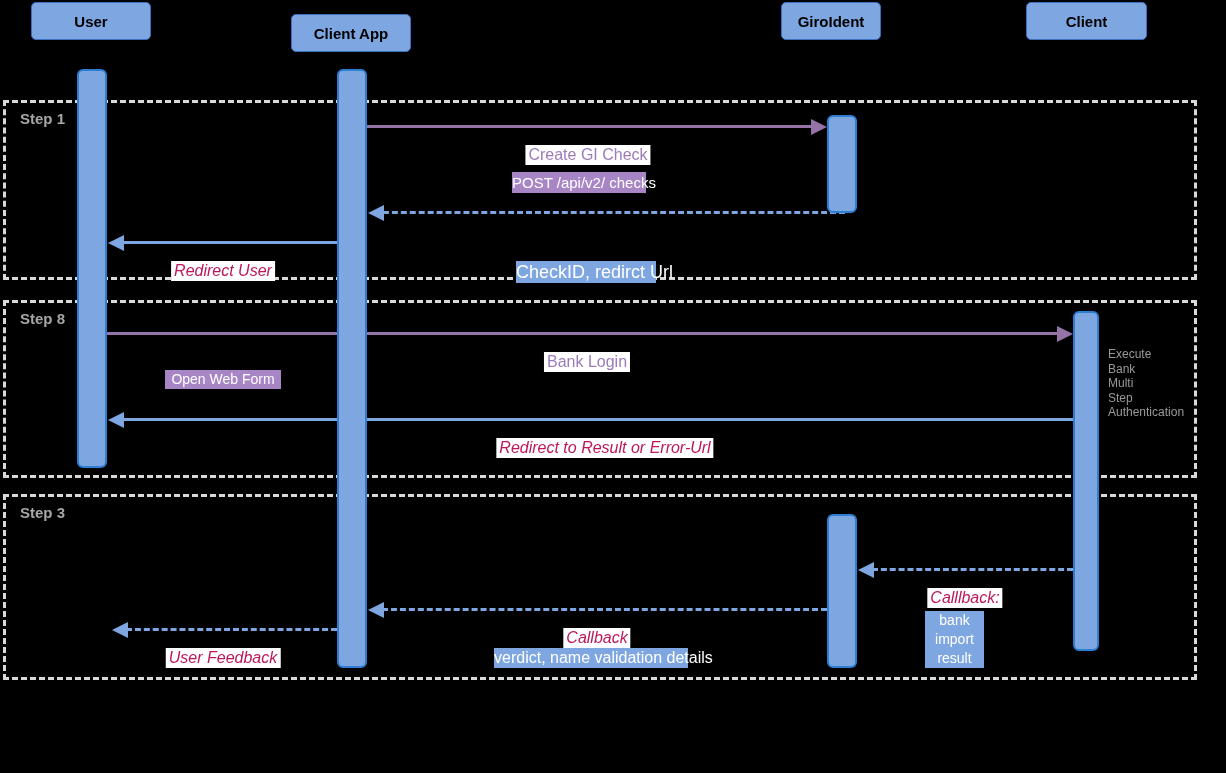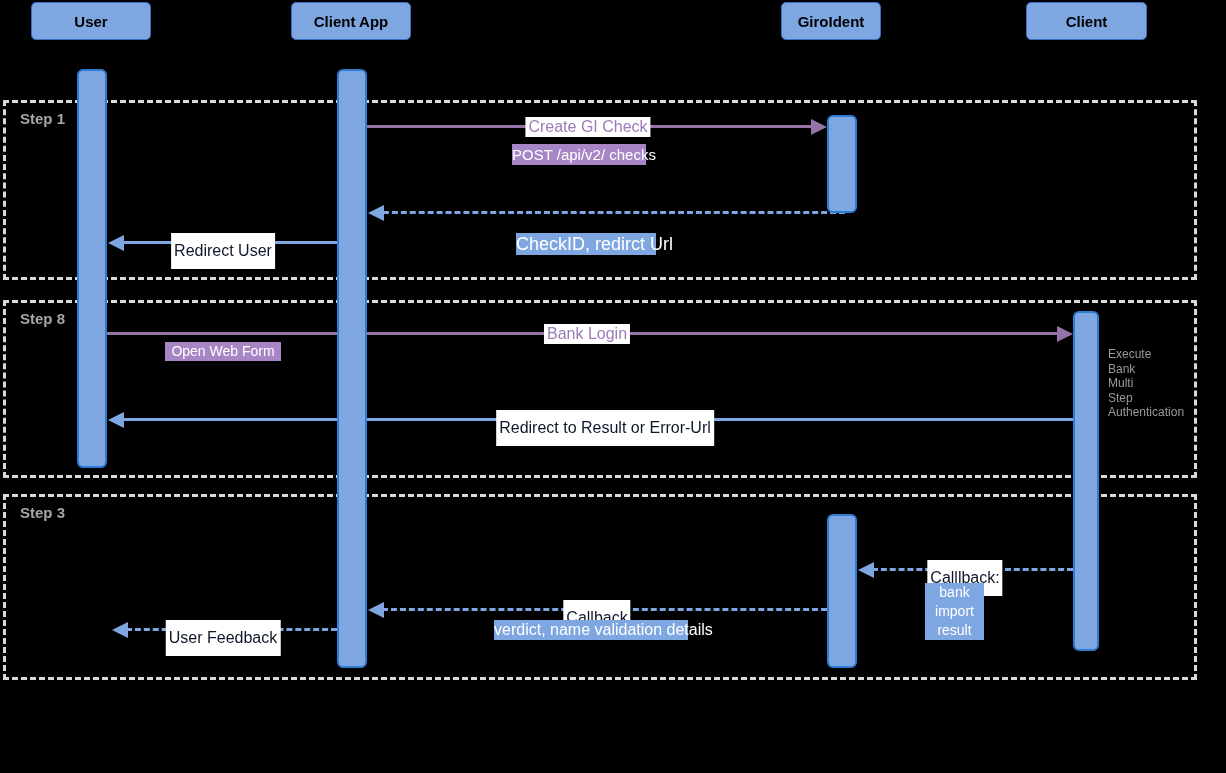--- a/index.html
+++ b/index.html
@@ -32,39 +32,39 @@
   
   .line{position:absolute;height:0;z-index:2;}
   .solid-blue{border-top:3px solid #7EA6E0;}
   .solid-purple{border-top:3px solid #9673A6;}
   .dash-blue{border-top:3px dashed #7EA6E0;}
   
   .head{position:absolute;width:0;height:0;z-index:3;}
   .head-left-blue{border-top:8px solid transparent;border-bottom:8px solid transparent;border-right:16px solid #7EA6E0;}
   .head-right-purple{border-top:8px solid transparent;border-bottom:8px solid transparent;border-left:16px solid #9673A6;}
   
-  .lbl{position:absolute;z-index:4;white-space:nowrap;}
+  .lbl{position:absolute;z-index:4;white-space:nowrap;margin-top:28px;}
   .on-white-purple{background:#FFFFFF;color:#9C7BB8;font-size:16px;line-height:20px;padding:0 3px;transform:translateX(-50%);}
-  .on-white-blue{background:#FFFFFF;color:#0f172a;font-size:16px;line-height:20px;padding:8px 3px;transform:translateX(-50%);}
+  .on-white-blue{background:#FFFFFF;color:#be185d;font-size:16px;line-height:20px;padding:0 3px;transform:translateX(-50%);font-style:italic;}
   .box-purple{background:#A886C6;color:#FFFFFF;text-align:center;}
   .box-blue{background:#7EA6E0;color:#FFFFFF;text-align:center;}
   .post-box{left:512px;top:144px;width:134px;font-size:15px;line-height:21px;}
   .checkid-box{left:516px;top:233px;width:140px;font-size:18px;line-height:22px;}
   .openwf-box{left:165px;top:342px;width:116px;font-size:14px;line-height:19px;white-space:normal;}
   .bankimp-box{left:925px;top:583px;width:59px;font-size:14px;line-height:19px;white-space:normal;}
   .verdict-box{left:494px;top:620px;width:194px;font-size:16px;line-height:20px;}
   .note{position:absolute;left:1108px;top:347px;color:#999999;font-size:12px;line-height:14.5px;z-index:4;}
 </style>
 </head>
 <body>
 
 <div class="hdr" style="left:31px;width:120px;">
   <span>User</span>
 </div>
-<div class="hdr" style="left:291px;width:120px;">
+<div class="hdr" style="left:291px;width:120px;margin-top:12px;">
   <span>Client App</span>
 </div>
 <div class="hdr" style="left:781px;width:100px;">
   <span>GiroIdent</span>
 </div>
 <div class="hdr" style="left:1026px;width:121px;">
   <span>Client</span>
 </div>
 
 <div class="step" style="top:100px;height:180px;">

